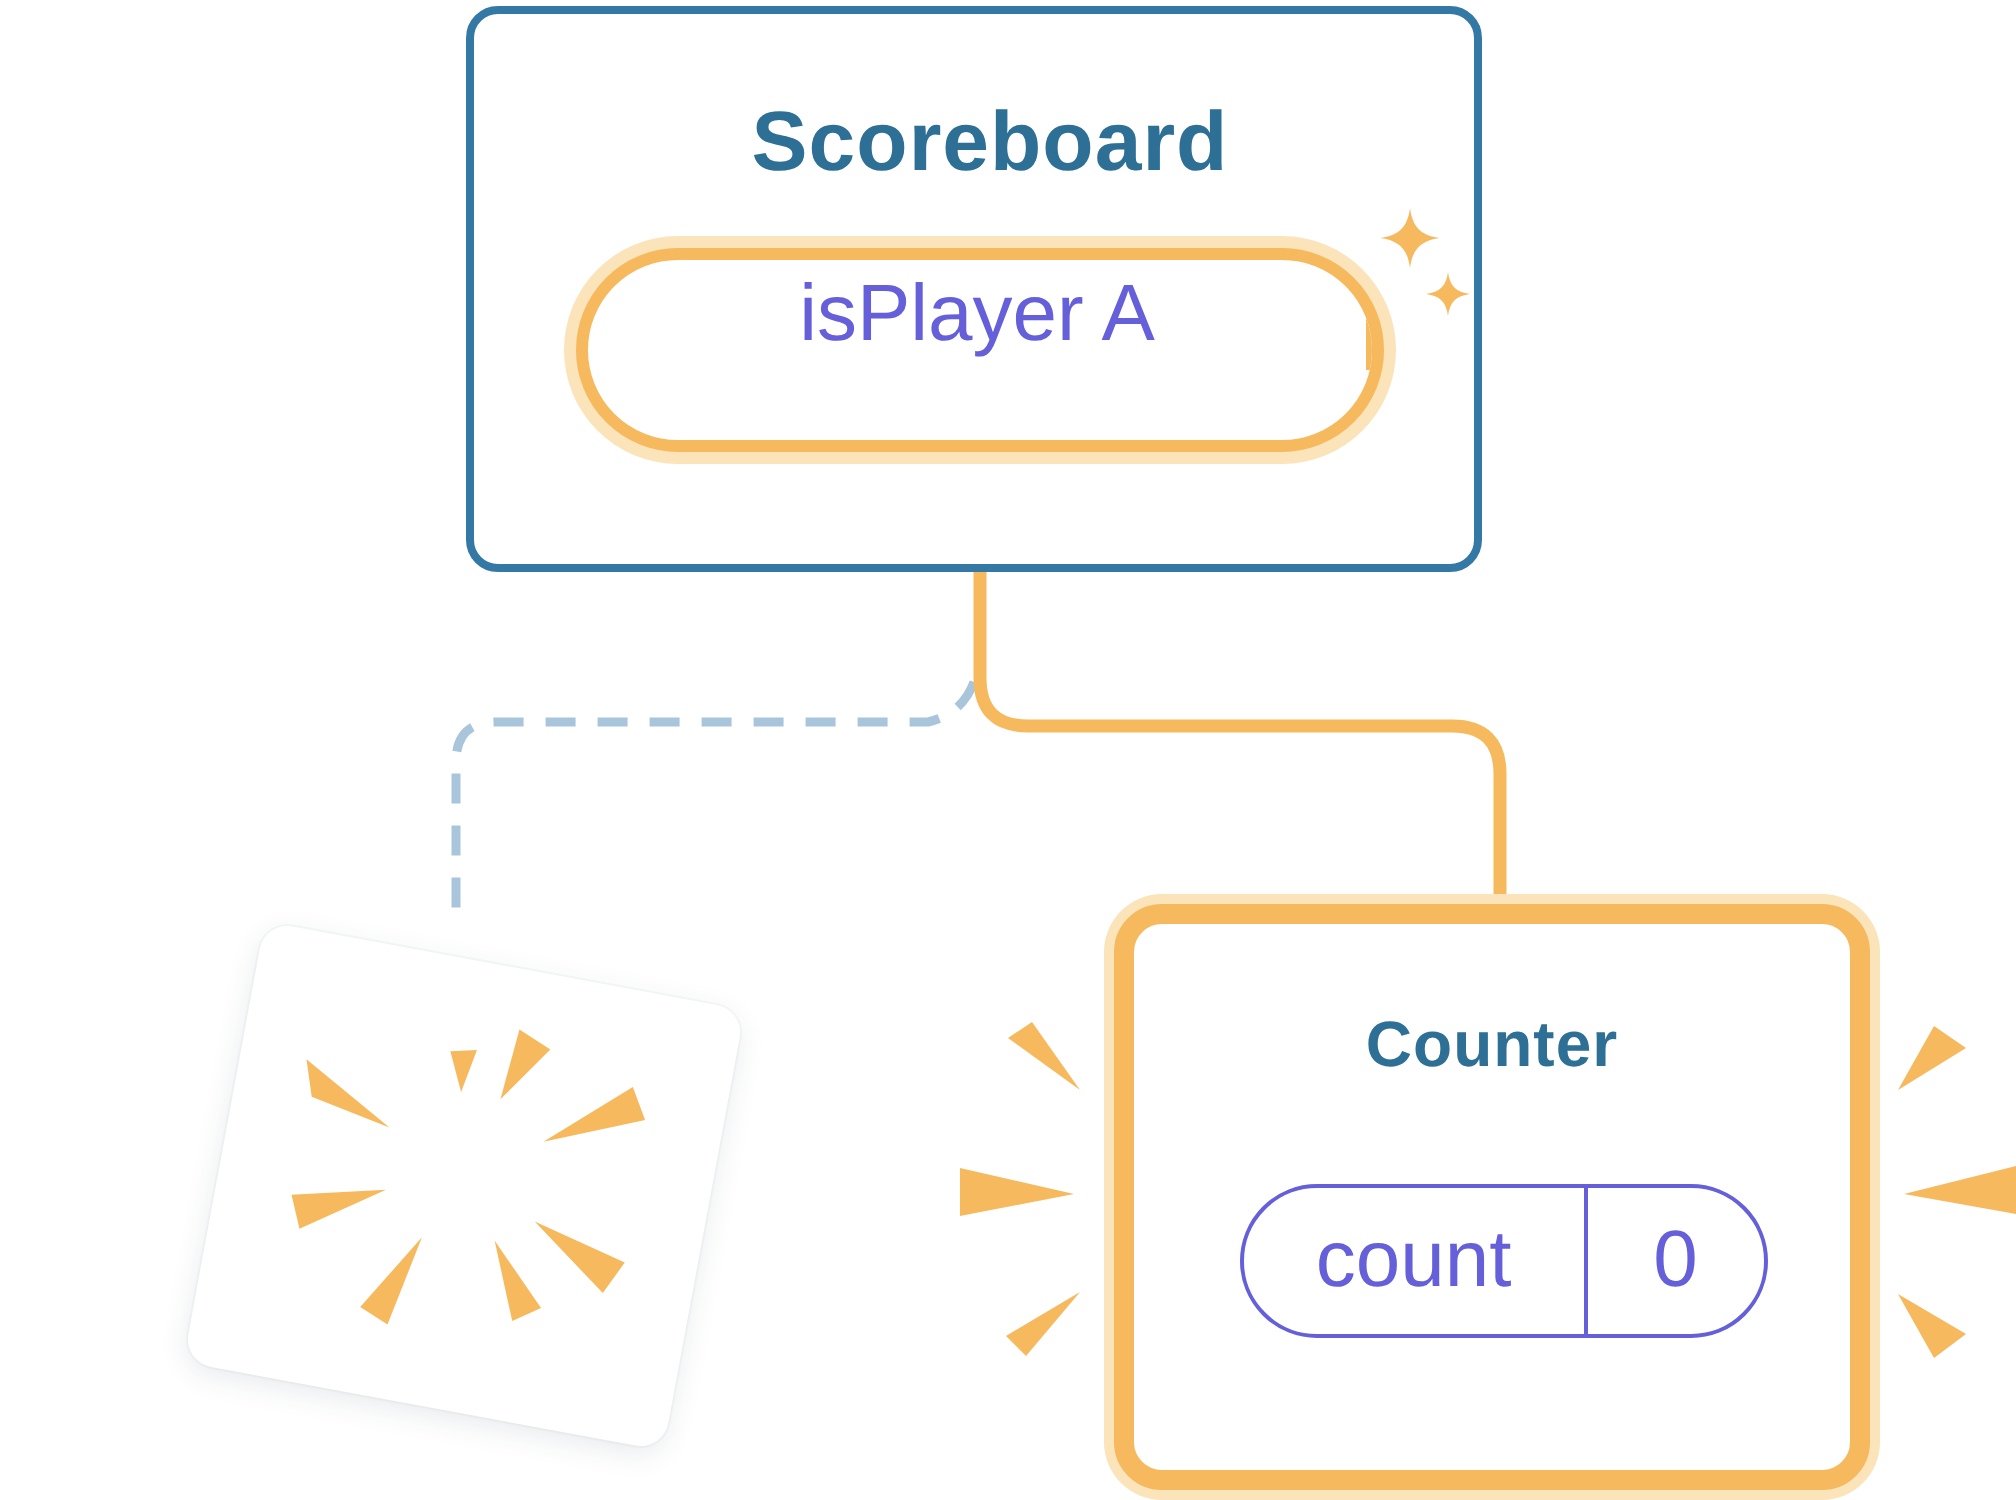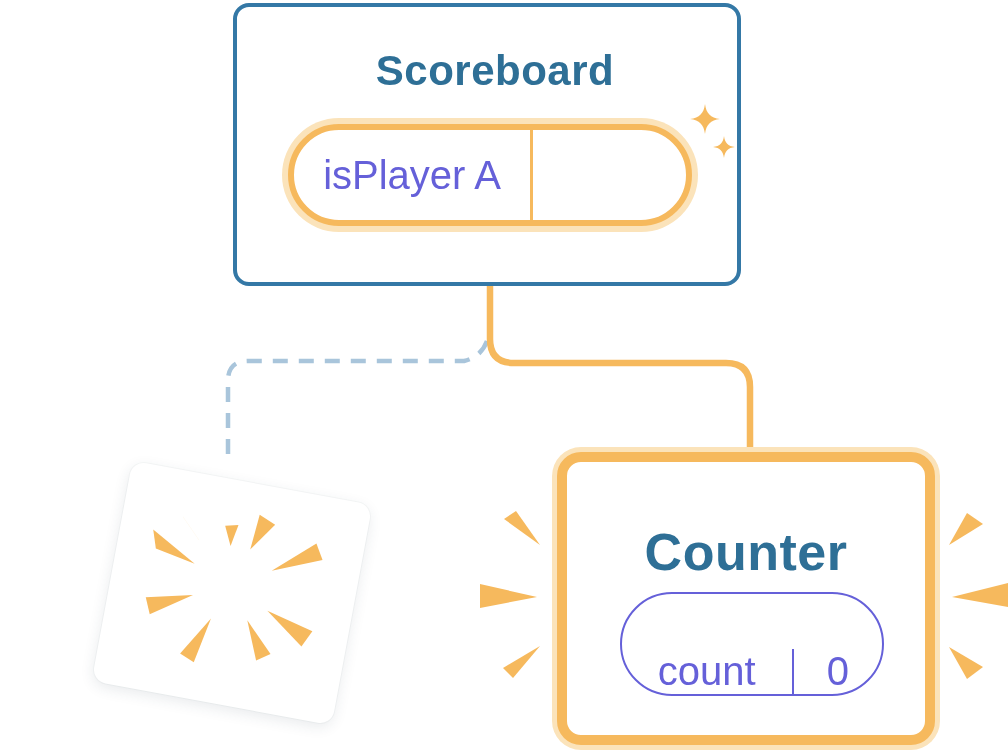--- a/index.html
+++ b/index.html
@@ -42,43 +42,43 @@
     box-shadow:0 4px 14px rgba(40,60,75,0.10),0 0 0 1px rgba(40,60,75,0.03);
   }
   .removed-card svg{position:absolute;left:0;top:0;}
 
   
   .component-title{
     position:absolute;left:0;right:0;text-align:center;
     color:var(--title-teal);font-weight:bold;letter-spacing:0.5px;
   }
   .scoreboard-card .component-title{top:40px;font-size:42px;padding-left:16px;}
-  .counter-card .component-title{top:60px;font-size:52px;}
+  .counter-card .component-title{top:42px;font-size:32px;}
 
   
   .pill{
     position:absolute;display:flex;align-items:stretch;
     background:var(--card-bg);border-radius:999px;overflow:hidden;
   }
   .pill .cell{
     display:flex;align-items:center;justify-content:center;
     color:var(--state-purple);
   }
   .pill-orange{
     left:288px;top:124px;width:404px;height:102px;
     border:6px solid var(--accent-orange);
     box-shadow:0 0 0 6px var(--accent-orange-light);
+    flex-direction:column;
   }
   .pill-orange .cell{font-size:40px;}
   .pill-orange .key{flex:0 0 61%;border-right:3px solid var(--accent-orange);}
   .pill-orange .val{flex:1;font-weight:bold;}
   .pill-purple{
-    left:53px;top:130px;width:264px;height:104px;
+    left:53px;top:130px;width:264px;height:77px;
     border:2.5px solid var(--state-purple);
-    align-items:flex-end;
   }
   .pill-purple .cell{font-size:40px;}
   .pill-purple .key{flex:0 0 66%;border-right:2.5px solid var(--state-purple);}
   .pill-purple .val{flex:1;}
 
   
   .conn-active{stroke:var(--accent-orange);stroke-width:6.5;fill:none;stroke-linecap:round;}
   .conn-ghost{stroke:var(--dash-blue);stroke-width:4.5;fill:none;stroke-dasharray:15 11;}
 
   

